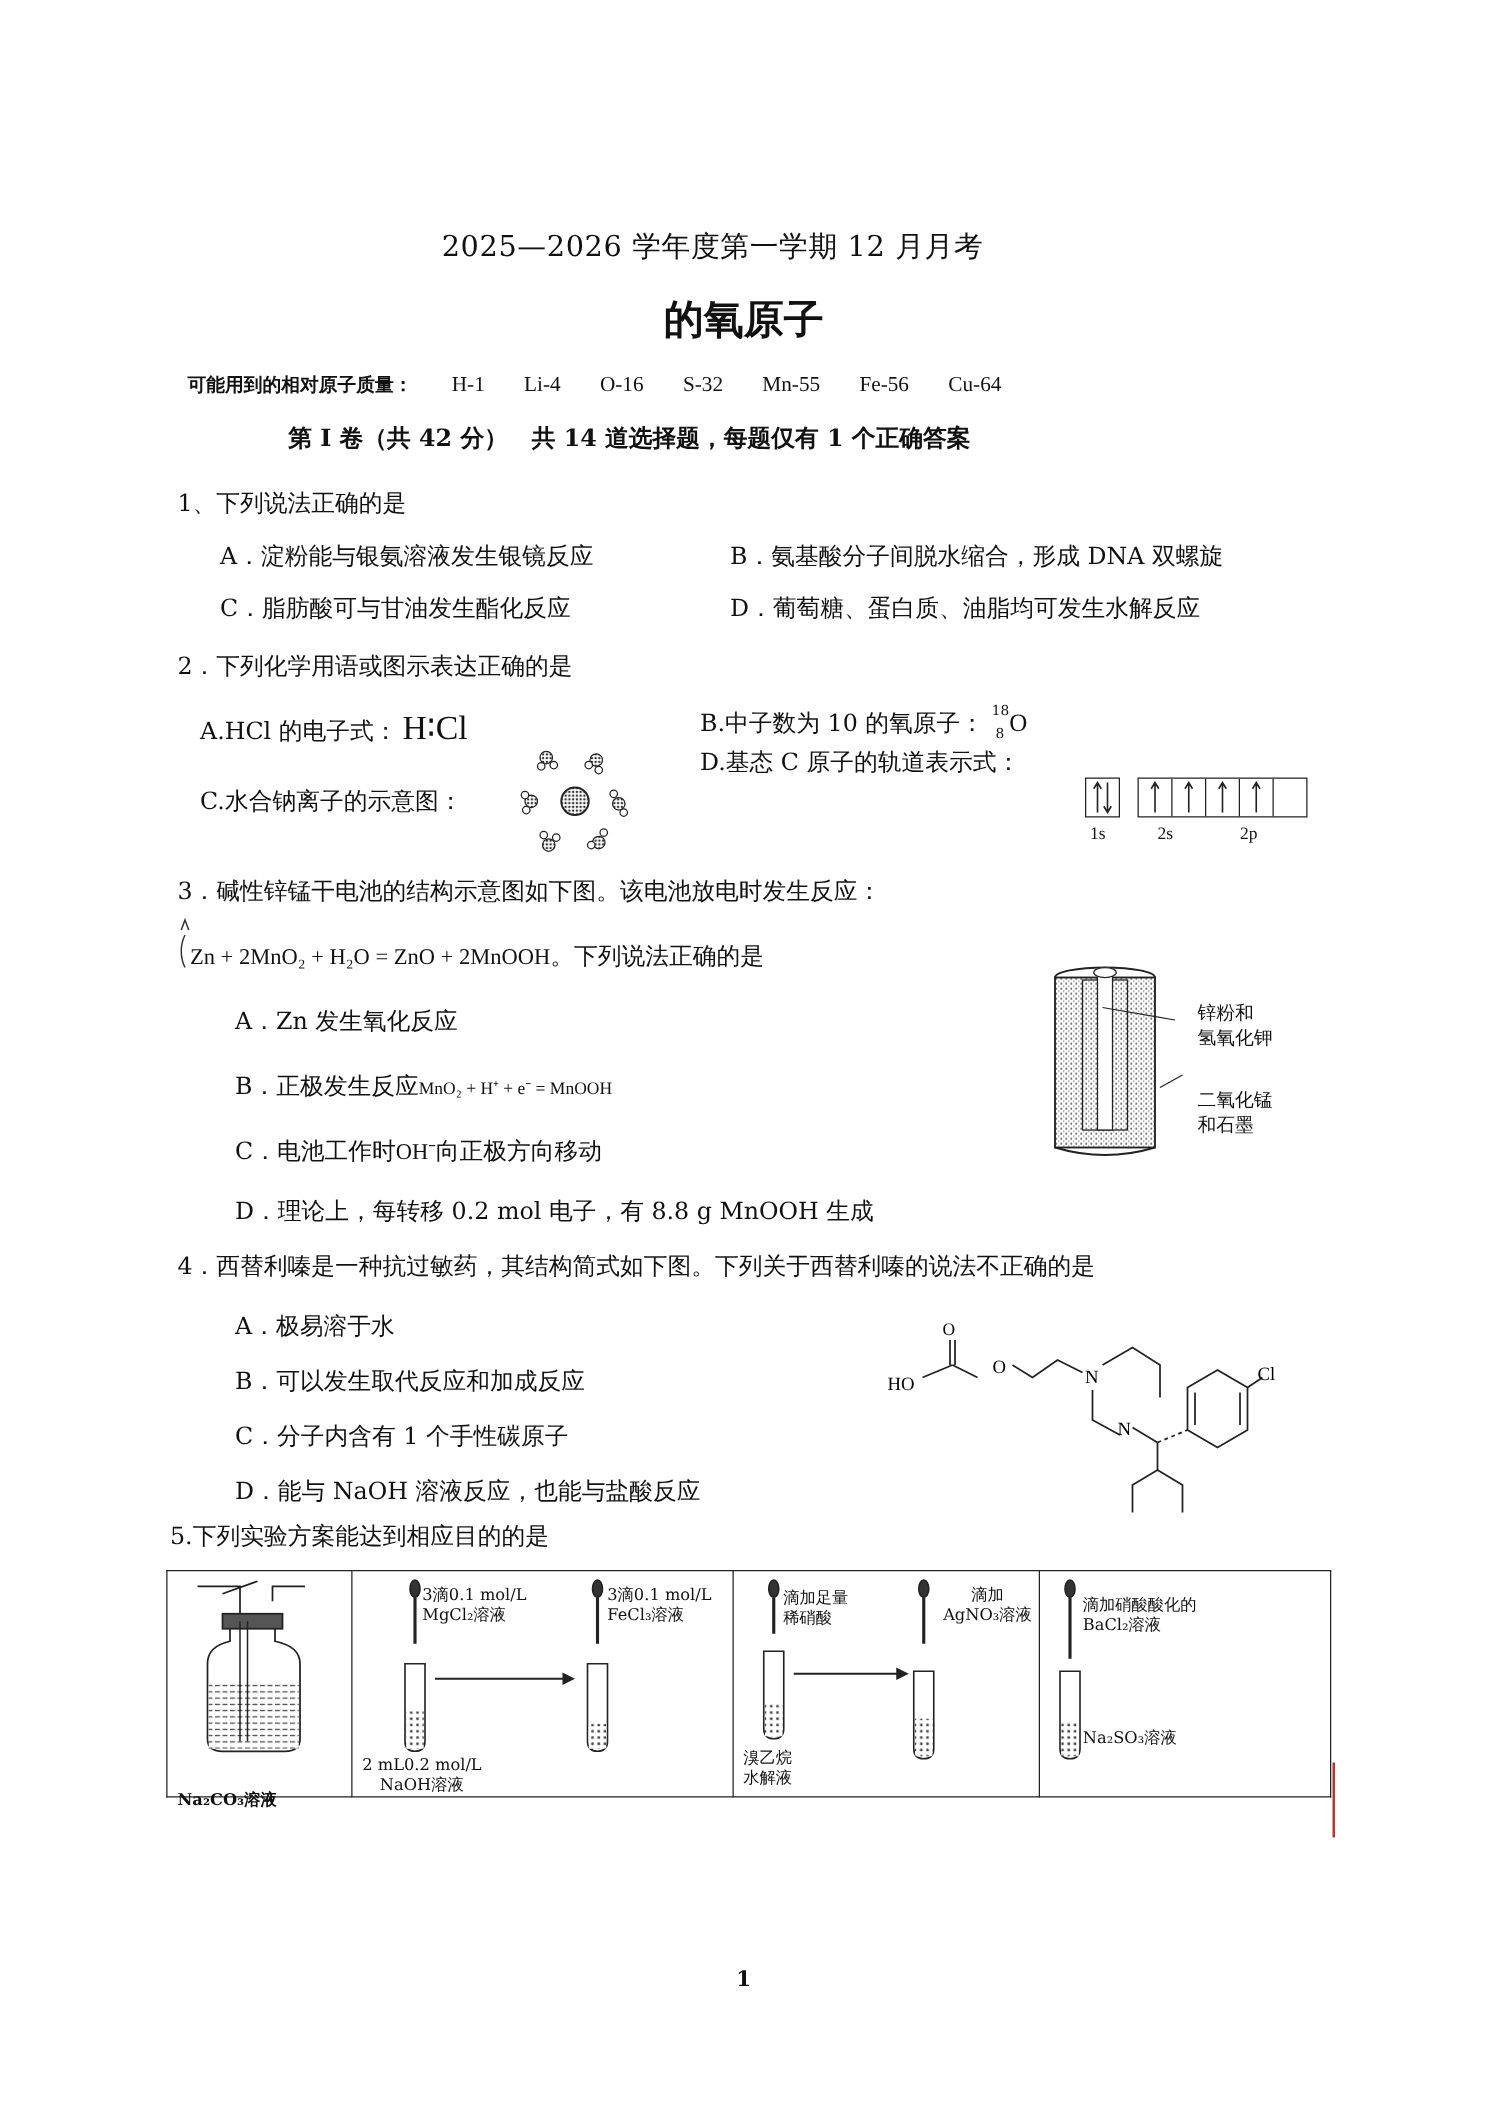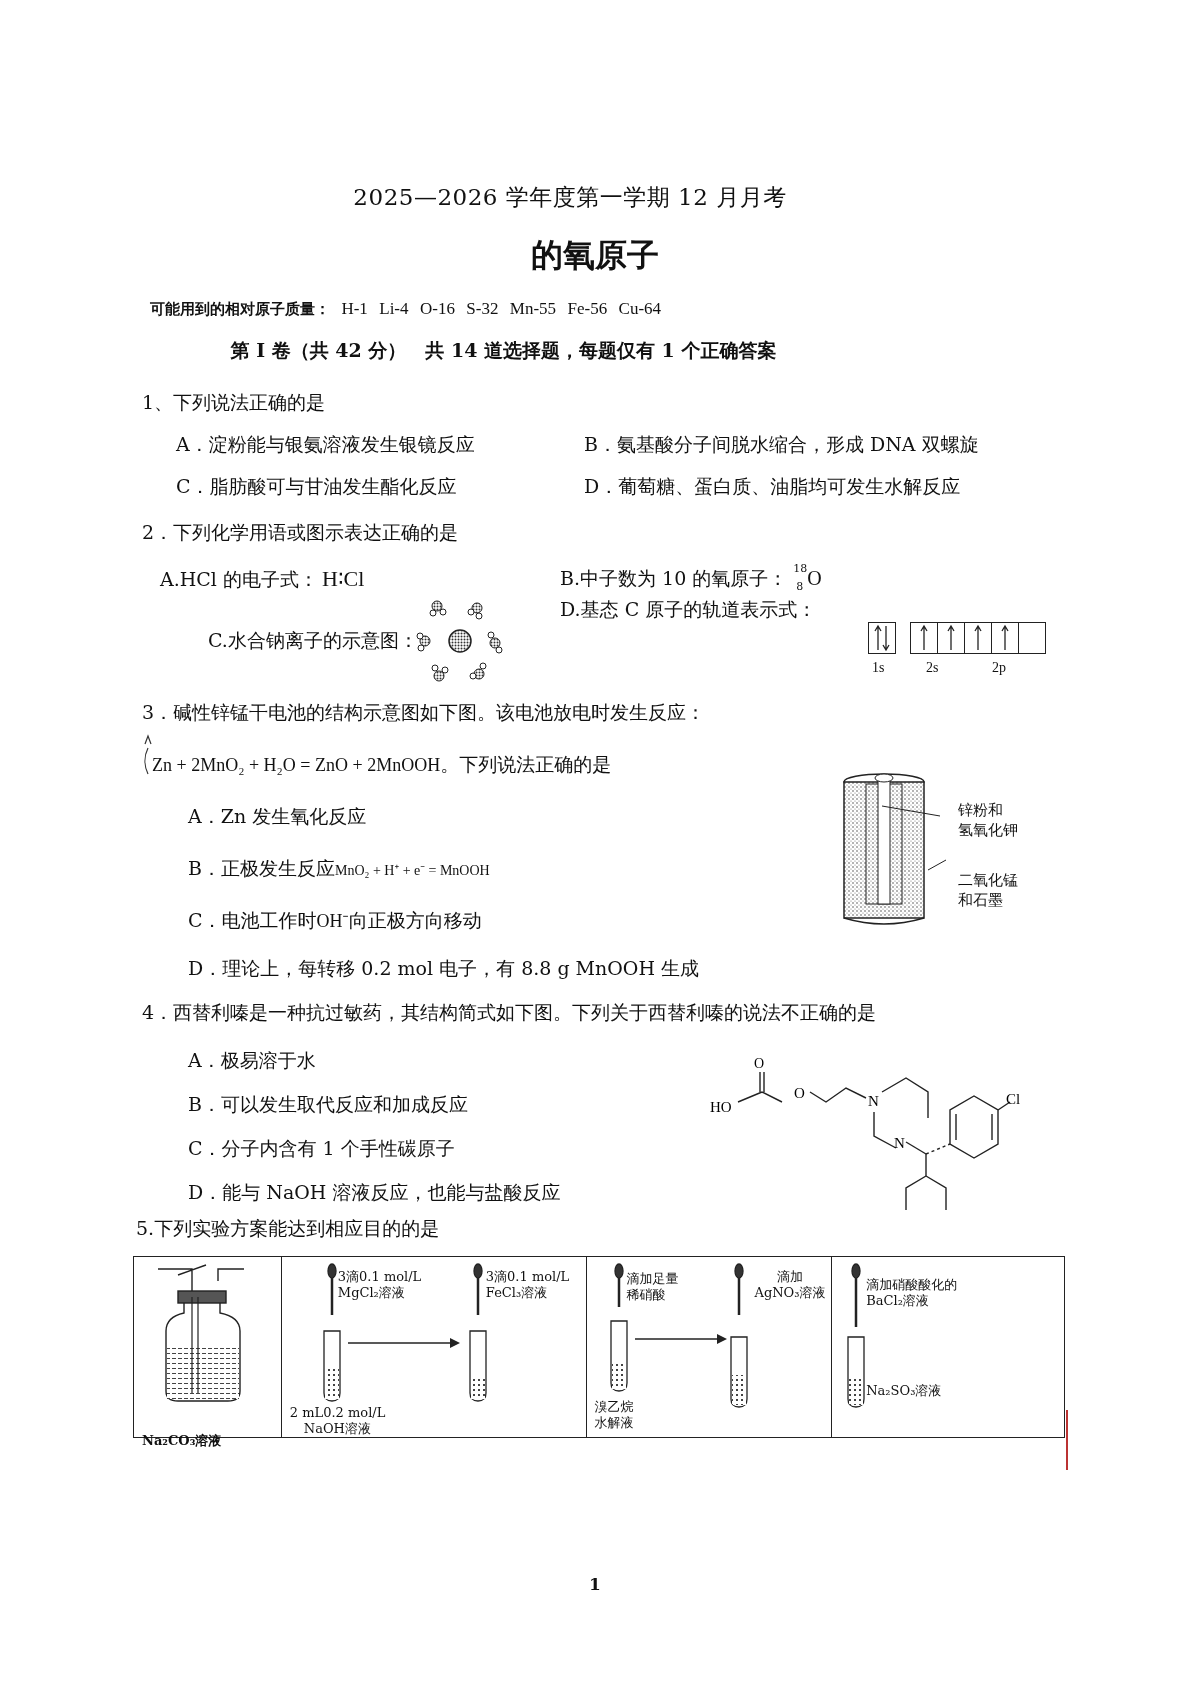--- a/index.html
+++ b/index.html
@@ -3,21 +3,21 @@
 <meta charset="utf-8">
 <style>
   html, body { margin:0; padding:0; background:#ffffff; }
   body { width:1190px; height:1682px; position:relative; overflow:hidden;
          font-family:"DejaVu Serif","Liberation Serif",serif; color:#111; }
   .abs { position:absolute; white-space:nowrap; }
   .exam-title { top:182px; left:0; width:1140px; text-align:center; font-size:23px; letter-spacing:0.5px; }
   .subject { top:234px; left:0; width:1190px; text-align:center; font-size:32px; font-weight:bold; font-family:"DejaVu Sans","Liberation Sans",sans-serif; }
   .masses { top:298px; left:150px; font-size:17px; }
   .masses .lbl { font-family:"DejaVu Sans","Liberation Sans",sans-serif; font-size:15px; font-weight:bold; }
-  .masses .m { margin-left:6px; font-family:"Liberation Serif",serif; }
+  .masses .m { margin-left:26px; font-family:"Liberation Serif",serif; }
   .section { top:338px; left:0; width:977px; text-align:center; font-size:19px; font-weight:bold; padding-left:30px; box-sizing:border-box; }
   .q { font-size:19px; }
   .opt { font-size:19px; }
   .formula { font-family:"Liberation Serif",serif; }
   .page-num { top:1574px; left:0; width:1190px; text-align:center; font-size:17px; font-weight:bold; }
 
   
   .orb { position:absolute; top:622px; border:1.5px solid #222; height:30px; display:flex; }
   .orb .cell { width:26px; height:30px; border-right:1.5px solid #222; position:relative; }
   .orb .cell:last-child { border-right:none; }
@@ -53,30 +53,30 @@
 </div>
 <div class="abs opt" style="top:432px;left:176px;"><span>A．</span><span>淀粉能与银氨溶液发生银镜反应</span></div>
 <div class="abs opt" style="top:432px;left:584px;"><span>B．</span><span>氨基酸分子间脱水缩合，形成 DNA 双螺旋</span></div>
 <div class="abs opt" style="top:474px;left:176px;"><span>C．</span><span>脂肪酸可与甘油发生酯化反应</span></div>
 <div class="abs opt" style="top:474px;left:584px;"><span>D．</span><span>葡萄糖、蛋白质、油脂均可发生水解反应</span></div>
 
 <div class="abs q" style="top:520px;left:142px;">
   <span>2．</span><span>下列化学用语或图示表达正确的是</span>
 </div>
 <div class="abs opt" style="top:566px;left:160px;">
-  <span>A.</span><span>HCl 的电子式：</span><span class="formula" style="font-size:22px;margin-left:4px;text-align:right;">H∶Cl</span>
+  <span>A.</span><span>HCl 的电子式：</span><span class="formula" style="font-size:27px;margin-left:4px;text-align:right;">H∶Cl</span>
 </div>
 <div class="abs opt" style="top:566px;left:560px;">
   <span>B.</span><span>中子数为 10 的氧原子：</span>
   <span style="display:inline-block;position:relative;width:14px;height:20px;vertical-align:middle;">
     <span style="position:absolute;top:-8px;left:0;font-size:11px;">18</span>
     <span style="position:absolute;top:10px;left:3px;font-size:11px;">8</span>
   </span><span class="formula" style="font-size:20px;">O</span>
 </div>
-<div class="abs opt" style="top:628px;left:160px;margin-left:48px;">
+<div class="abs opt" style="top:628px;left:160px;">
   <span>C.</span><span>水合钠离子的示意图：</span>
 </div>
 
 <svg class="abs" style="top:596px;left:415px;" width="90" height="90">
   <defs>
     <pattern id="dots" width="3" height="3" patternUnits="userSpaceOnUse">
         <rect width="3" height="3" fill="#fff"></rect>
         <circle cx="1.5" cy="1.5" r="1" fill="#333"></circle>
       </pattern>
   </defs>

